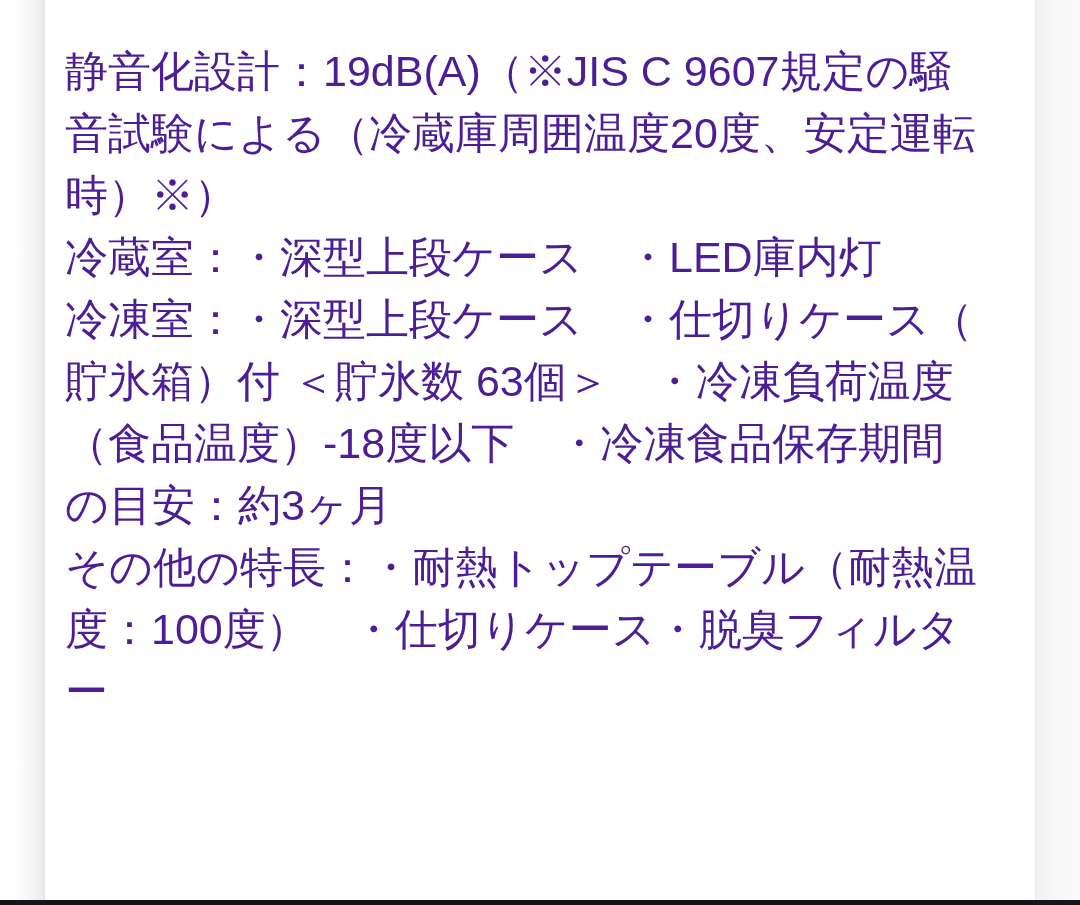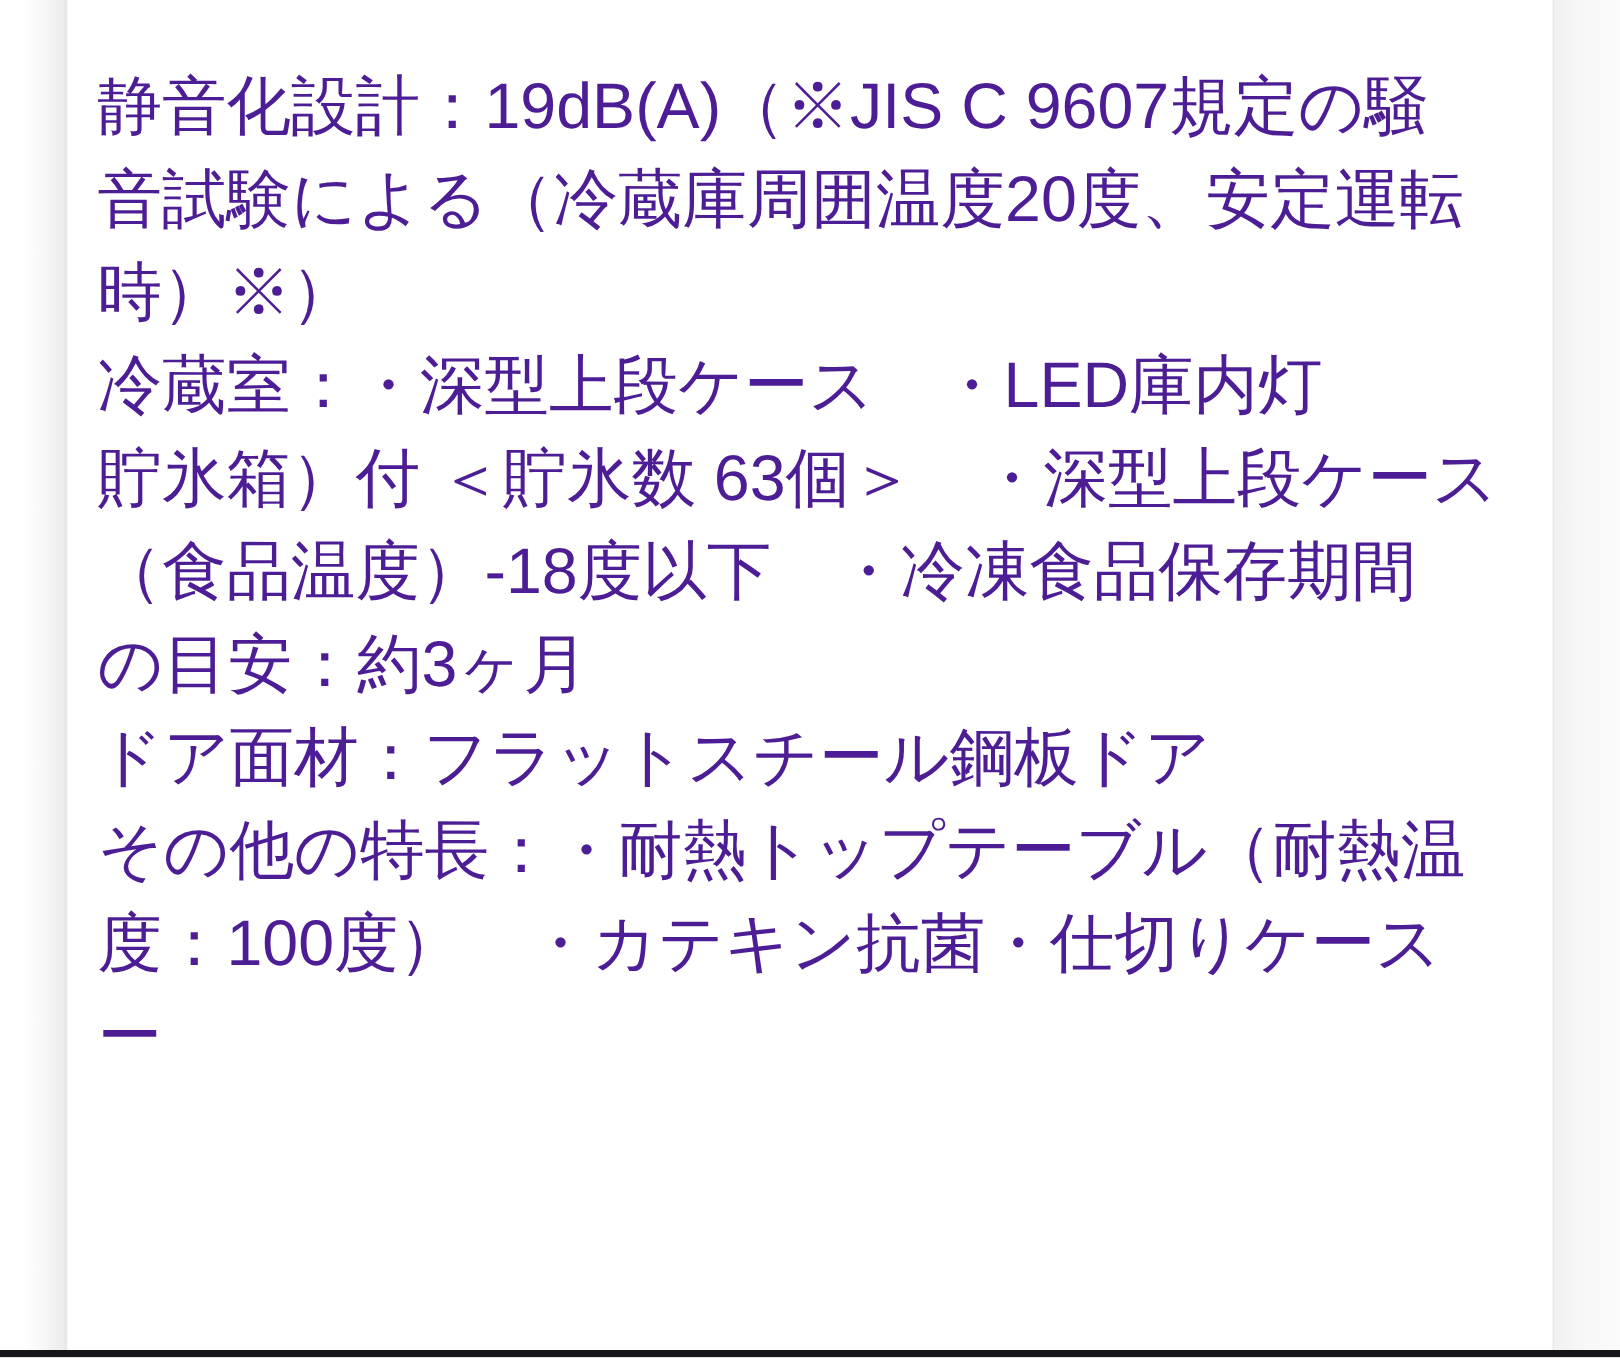--- a/index.html
+++ b/index.html
@@ -75,26 +75,26 @@
 <div class="screen">
 
   <div class="left-gutter"></div>
 
   <div class="card">
     <div class="spec">
       <div class="line">静音化設計：19dB(A)（※JIS C 9607規定の騒</div>
       <div class="line">音試験による（冷蔵庫周囲温度20度、安定運転</div>
       <div class="line">時）※）</div>
       <div class="line">冷蔵室：・深型上段ケース　・LED庫内灯</div>
-      <div class="line">貯氷箱）付 ＜貯氷数 63個＞　・深型上段ケース</div>
+      <div class="line">冷凍室：・深型上段ケース　・仕切りケース（</div>
+      <div class="line">貯氷箱）付 ＜貯氷数 63個＞　・冷凍負荷温度</div>
       <div class="line">（食品温度）-18度以下　・冷凍食品保存期間</div>
       <div class="line">の目安：約3ヶ月</div>
-      <div class="line">ドア面材：フラットスチール鋼板ドア</div>
       <div class="line">その他の特長：・耐熱トップテーブル（耐熱温</div>
-      <div class="line">度：100度）　・カテキン抗菌・仕切りケース</div>
+      <div class="line">度：100度）　・仕切りケース・脱臭フィルタ</div>
       <div class="line">ー</div>
     </div>
   </div>
 
   <div class="right-gutter"></div>
 
   <div class="bottom-bar"></div>
 
 </div>
 

